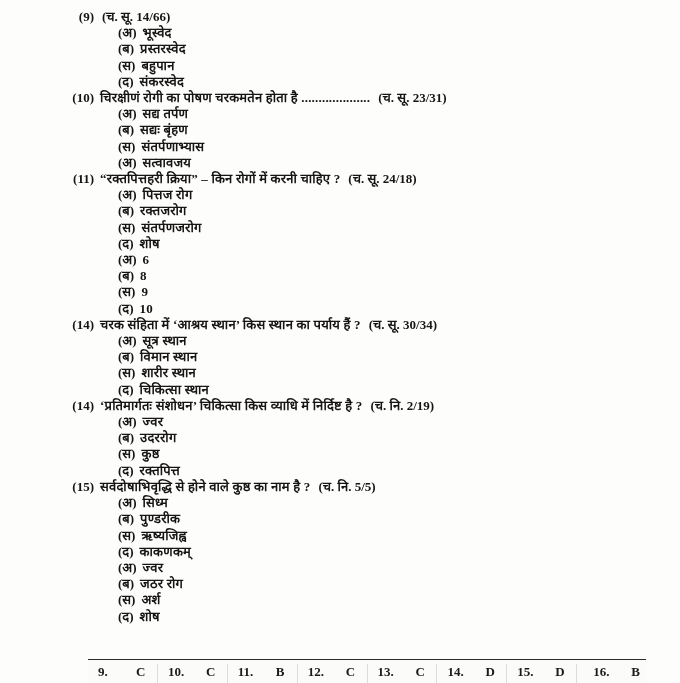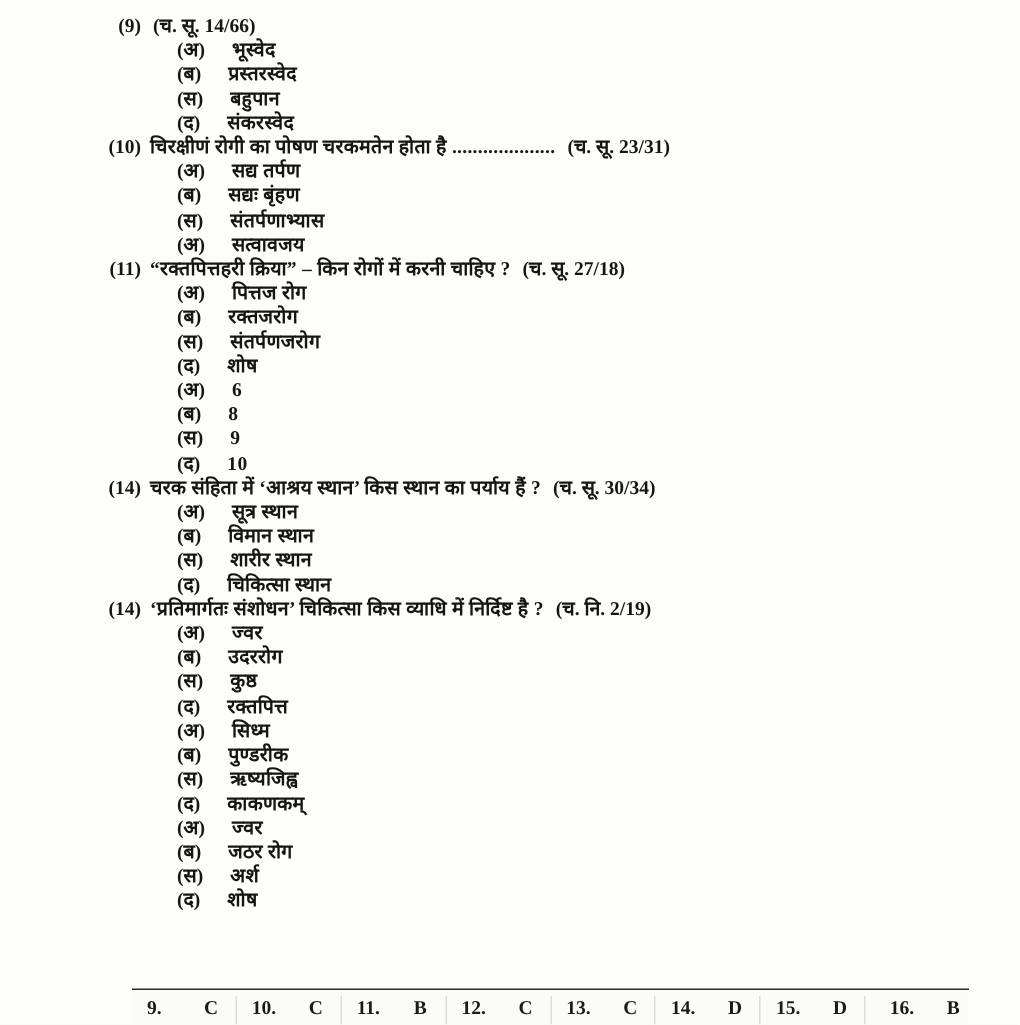--- a/index.html
+++ b/index.html
@@ -44,21 +44,21 @@
   .option{
     display:flex;
     align-items:baseline;
     line-height:16.2px;
     font-size:13px;
     font-weight:700;
     padding-left:58px;
     white-space:nowrap;
   }
   .opt-label{flex:0 0 auto;}
-  .opt-text{margin-left:18px;letter-spacing:.2px;}
+  .opt-text{margin-left:6px;letter-spacing:.2px;}
   .answer-row{
     position:absolute;
     left:88px;
     right:34px;
     bottom:0;
     border-top:1.5px solid #2b2a28;
     display:flex;
     padding-top:4px;
     height:19px;
     font-size:13px;
@@ -124,21 +124,21 @@
         </div>
         <div class="option">
           <span class="opt-label">(अ)</span>
           <span class="opt-text">सत्वावजय</span>
         </div>
       </div>
       <div class="question">
         <div class="q-line">
           <span class="q-num">(11)</span>
           <span class="q-text">“रक्तपित्तहरी क्रिया” – किन रोगों में करनी चाहिए ?</span>
-          <span class="q-ref">(च. सू. 27/18)</span>
+          <span class="q-ref">(च. सू. 24/18)</span>
         </div>
         <div class="option">
           <span class="opt-label">(अ)</span>
           <span class="opt-text">पित्तज रोग</span>
         </div>
         <div class="option">
           <span class="opt-label">(ब)</span>
           <span class="opt-text">रक्तजरोग</span>
         </div>
         <div class="option">
@@ -208,20 +208,25 @@
         <div class="option">
           <span class="opt-label">(स)</span>
           <span class="opt-text">कुष्ठ</span>
         </div>
         <div class="option">
           <span class="opt-label">(द)</span>
           <span class="opt-text">रक्तपित्त</span>
         </div>
       </div>
       <div class="question">
+        <div class="q-line">
+          <span class="q-num">(15)</span>
+          <span class="q-text">सर्वदोषाभिवृद्धि से होने वाले कुष्ठ का नाम है ?</span>
+          <span class="q-ref">(च. नि. 5/5)</span>
+        </div>
         <div class="option">
           <span class="opt-label">(अ)</span>
           <span class="opt-text">सिध्म</span>
         </div>
         <div class="option">
           <span class="opt-label">(ब)</span>
           <span class="opt-text">पुण्डरीक</span>
         </div>
         <div class="option">
           <span class="opt-label">(स)</span>

